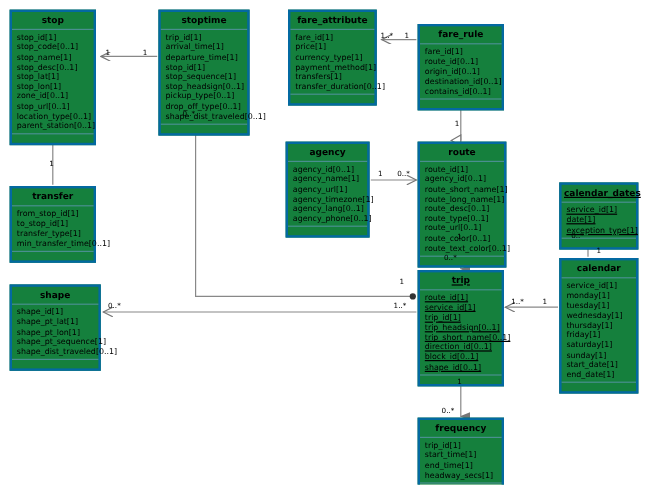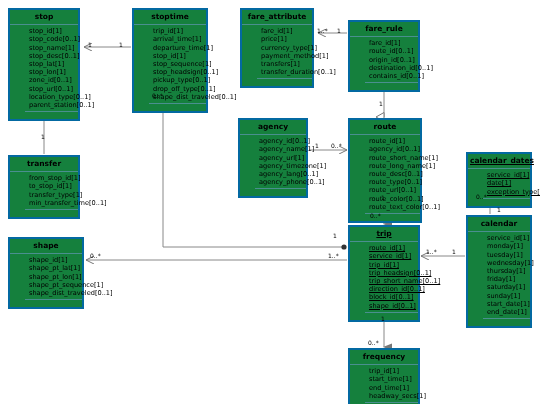--- a/index.html
+++ b/index.html
@@ -29,21 +29,20 @@
     font-weight: bold;
     font-size: 7.5px;
     padding: 3px 2px 3px 2px;
     border-bottom: 1px solid #4a8f8f;
     line-height: 1.1;
     color: #000;
   }
   .uml-attrs {
     padding: 2px 3px 2px 4px;
     border-bottom: 1px solid #4a8f8f;
-    margin-left: 15px;
   }
   .uml-attr {
     font-size: 6.6px;
     line-height: 8.2px;
     white-space: nowrap;
     color: #000;
   }
   .uml-ops {
     height: 7px;
   }

